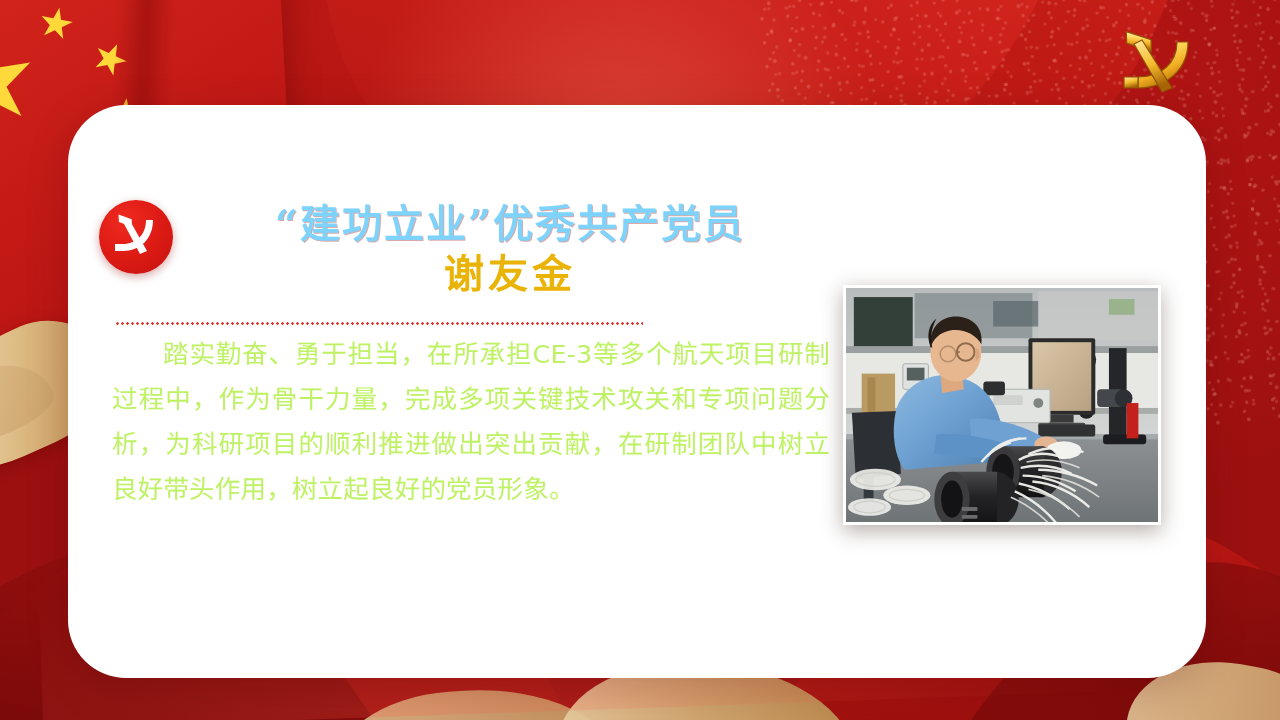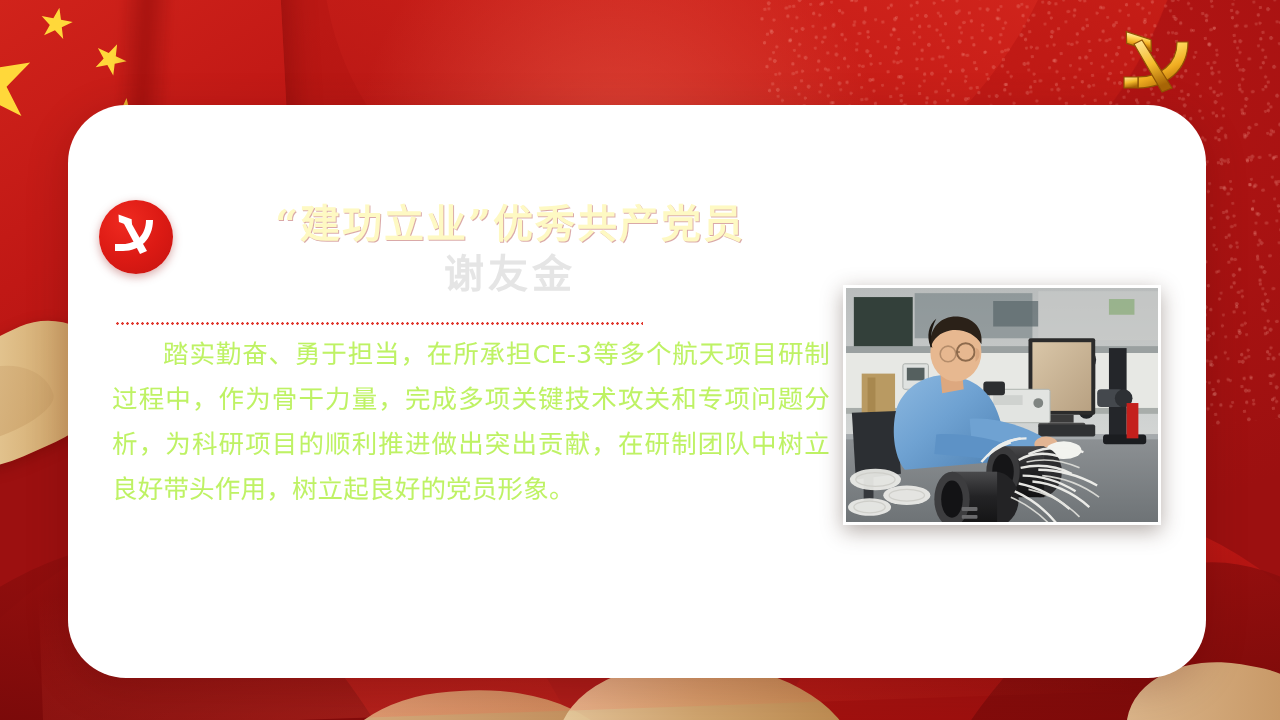--- a/index.html
+++ b/index.html
@@ -229,32 +229,32 @@
     left: 185px; top: 200px;
     width: 650px;
     text-align: center;
   }
   .title-main {
     font-family: "DejaVu Serif", "Liberation Serif", serif;
     font-weight: 700;
     font-size: 40px;
     line-height: 1.18;
     letter-spacing: 2px;
-    color: #fef9c3;
+    color: #7dd3fc;
     text-shadow: 1px 1px 0 rgba(150,10,5,.35);
     margin: 0;
     white-space: nowrap;
   }
   .title-name {
     font-family: "DejaVu Serif", "Liberation Serif", serif;
     font-weight: 700;
     font-size: 40px;
     line-height: 1.15;
     letter-spacing: 4px;
-    color: #e5e5e5;
+    color: #eab308;
     margin: 4px 0 0 0;
     white-space: nowrap;
   }
 
   
   .divider {
     position: absolute;
     left: 115px; top: 322px;
     width: 528px; height: 3px;
     background-image: radial-gradient(circle, #e03a30 0 1.1px, transparent 1.5px);

